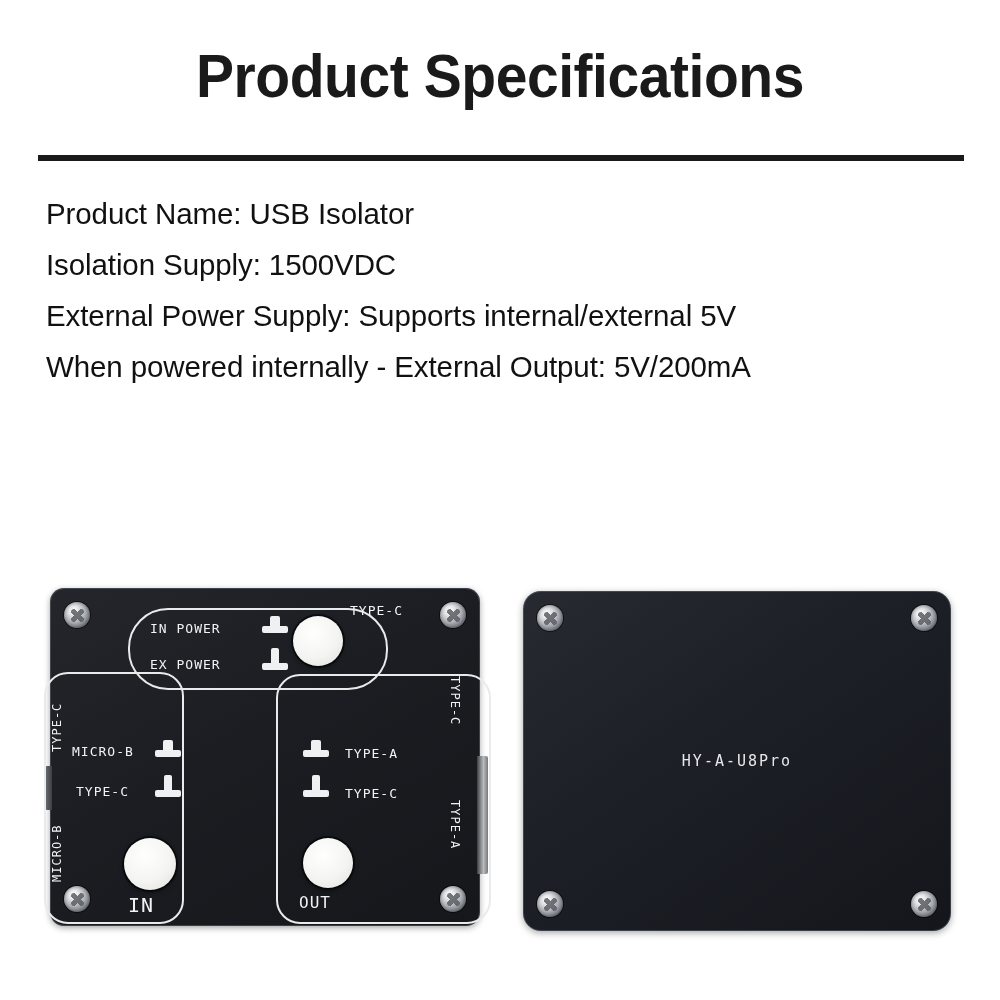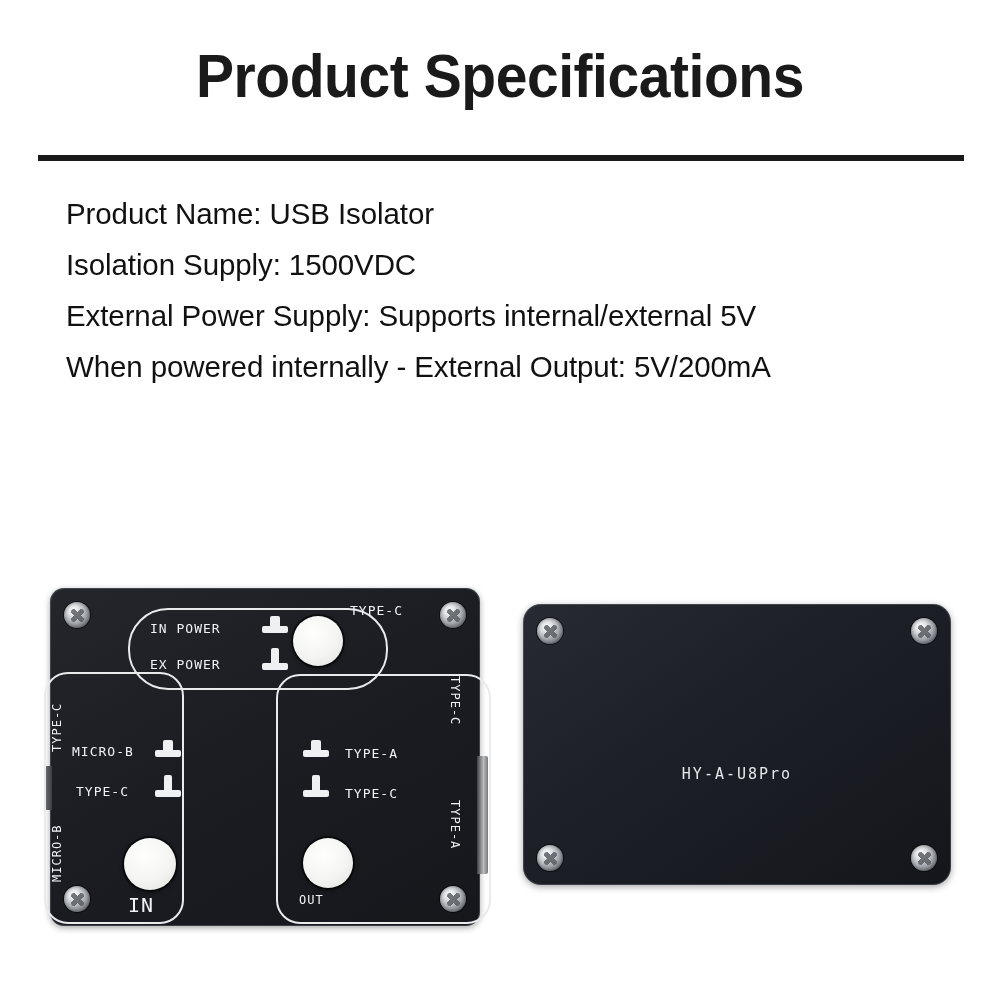--- a/index.html
+++ b/index.html
@@ -38,21 +38,20 @@
     left: 46px; top: 188px;
     width: 910px;
   }
   .spec-line {
     font-size: 29.5px;
     line-height: 51px;
     color: #111111;
     letter-spacing: -0.1px;
     white-space: nowrap;
     font-family: "Liberation Sans", sans-serif;
-    margin-left: 20px;
   }
 
   
   #pcb-board {
     position: absolute;
     left: 50px; top: 588px;
     width: 430px; height: 338px;
     background: linear-gradient(150deg,#24262c 0%, #1b1d22 45%, #15171b 100%);
     border-radius: 14px;
     box-shadow: 0 2px 6px rgba(0,0,0,.35);
@@ -124,21 +123,21 @@
   .silk-text.vert-down { transform: rotate(90deg);  transform-origin: left top; }
 
   #txt-in-power  { left: 100px; top: 33px; }
   #txt-ex-power  { left: 100px; top: 69px; }
   #txt-type-c-tr { left: 300px; top: 15px; }
   #txt-micro-b-h { left: 22px;  top: 156px; }
   #txt-type-c-h  { left: 26px;  top: 196px; }
   #txt-type-a-r  { left: 295px; top: 158px; }
   #txt-type-c-r  { left: 295px; top: 198px; }
   #txt-in        { left: 78px;  top: 305px; font-size: 20px; }
-  #txt-out       { left: 249px; top: 305px; font-size: 12px; }
+  #txt-out       { left: 249px; top: 305px; font-size: 16px; }
   #txt-type-c-lv { left: 14px;  top: 150px; }
   #txt-micro-b-lv{ left: 14px;  top: 280px; }
   #txt-type-c-rv { left: 412px; top: 88px; }
   #txt-type-a-rv { left: 412px; top: 212px; }
 
   
   .jumper {
     position: absolute;
     width: 26px; height: 17px;
   }
@@ -172,22 +171,22 @@
   #conn-right {
     position: absolute; right: -8px; top: 168px;
     width: 11px; height: 118px;
     background: linear-gradient(90deg,#3a3d42,#8a8d8f 35%,#b9bbbc 60%,#75787c 100%);
     border-radius: 0 2px 2px 0;
   }
 
   
   #enclosure {
     position: absolute;
-    left: 523px; top: 604px;
-    width: 428px; height: 281px;
+    left: 523px; top: 591px;
+    width: 428px; height: 340px;
     background: linear-gradient(145deg,#272a31 0%, #1d2027 40%, #14161b 100%);
     border-radius: 18px;
     box-shadow: 0 2px 7px rgba(0,0,0,.35);
   }
   #enclosure .board-edge-hl { border-radius: 18px; }
   #enclosure-label {
     position: absolute;
     left: 0; right: 0; top: 158px;
     text-align: center;
     font-family: "DejaVu Sans Mono", monospace;

